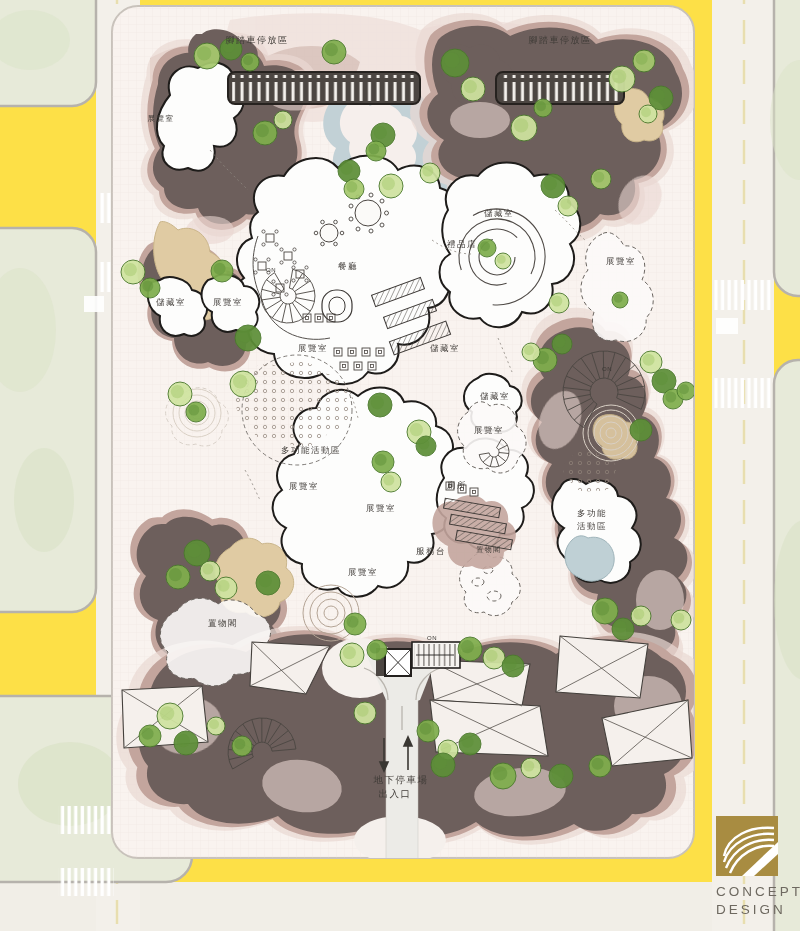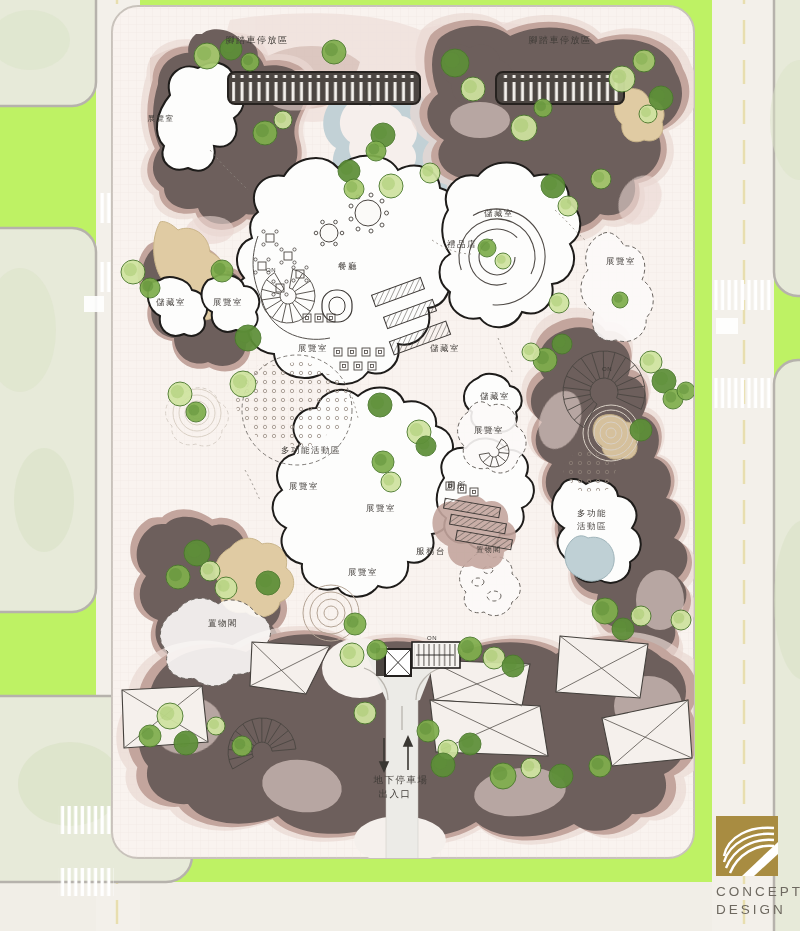--- a/index.html
+++ b/index.html
@@ -1,16 +1,16 @@
 <!DOCTYPE html>
 <html><head>
 <meta charset="utf-8">
 <style>
   html,body{margin:0;padding:0;background:#e8e5d8;}
-  .canvas{position:relative;width:800px;height:931px;background:#bef264;overflow:hidden;
+  .canvas{position:relative;width:800px;height:931px;background:#fde047;overflow:hidden;
     font-family:"Liberation Sans","DejaVu Sans",sans-serif;}
   .plan-svg{position:absolute;left:0;top:0;}
   .logo{position:absolute;left:716px;top:816px;width:90px;}
   .logo .lt{margin-top:2px;font-size:13.5px;letter-spacing:3px;color:#6e6960;line-height:1.15;}
   .logo svg{display:block;margin-bottom:8px;}
   text.room{fill:#403c38;letter-spacing:1.5px;}
   text.small-on{fill:#3a3733;letter-spacing:.5px;}
   .stair path{stroke:#4b4642;stroke-width:.9;fill:none;}
 </style>
 </head>

